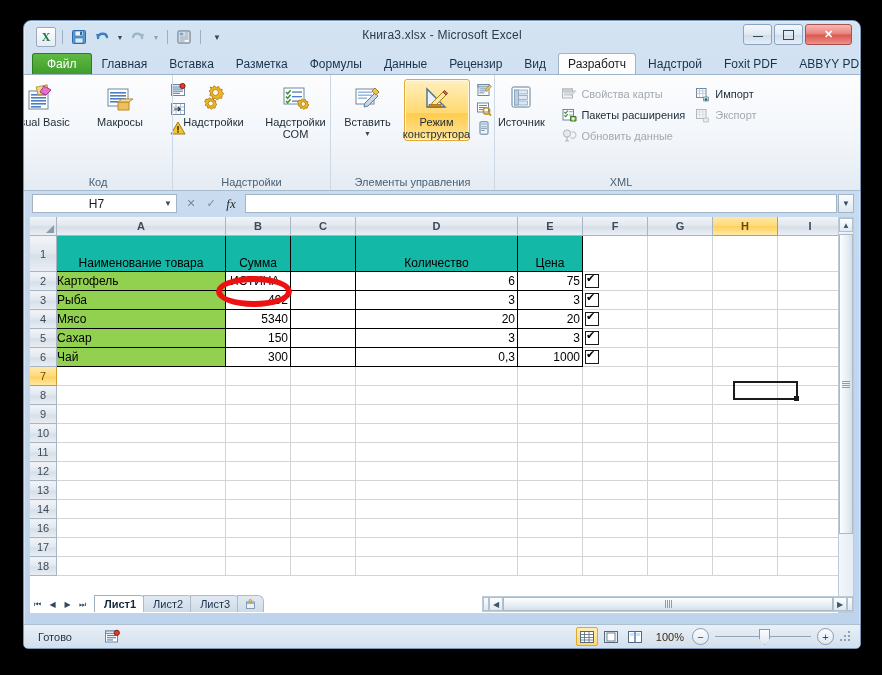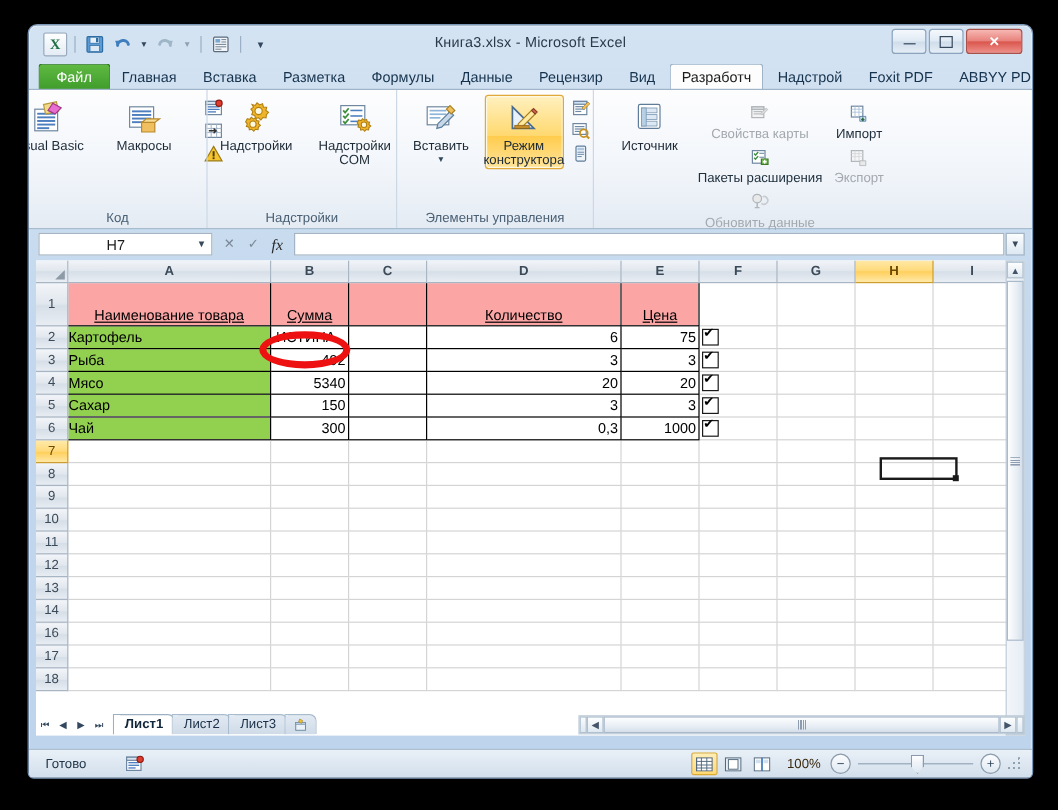--- a/index.html
+++ b/index.html
@@ -144,21 +144,20 @@
     border-color: #e0a93a;
     box-shadow: 0 0 0 1px #fff8e0 inset;
   }
   .bigbtn .gi { height: 34px; display:flex;align-items:center;justify-content:center;}
   .smallcol { display:flex; flex-direction:column; gap:1px; padding-top:2px;}
   .smallbtn {
     display:flex; align-items:center; gap:4px;
     font-size: 11px; color:#20303e;
     padding: 1px 3px; border-radius:2px;
     white-space: nowrap;
-    flex-direction: column;
   }
   .smallbtn.disabled { color: #a3a9ae; }
   .icon16 { width:16px;height:16px; flex:none; display:block;}
   .icon32 { width:32px;height:32px; display:block;}
 
   
   .fbar {
     position: absolute; left: 0; top: 170px; width: 836px; height: 25px;
     display: flex; align-items: center;
     padding: 2px 6px 2px 8px; box-sizing: border-box;
@@ -231,22 +230,22 @@
   .cell {
     border-right: 1px solid #d4d4d4;
     border-bottom: 1px solid #d4d4d4;
     font-size: 12px; color: #000;
     background: #fff;
     padding: 0 3px;
     overflow: hidden; white-space: nowrap;
     box-sizing: border-box;
     font-family:"Liberation Sans", sans-serif;
   }
-  .cell.yellow { background: #fca5a5; text-align: center; vertical-align: bottom; padding-bottom:1px;
-                 border-right:1px solid #000; border-bottom:1px solid #000;text-decoration:underline; }
+  .cell.yellow { background: #14b8a6; text-align: center; vertical-align: bottom; padding-bottom:1px;
+                 border-right:1px solid #000; border-bottom:1px solid #000; }
   .cell.green  { background: #92d050; border-right:1px solid #000; border-bottom:1px solid #000; }
   .cell.num    { text-align: right; border-right:1px solid #000; border-bottom:1px solid #000; padding-right:2px;}
   .cell.istina { text-align: left; padding-left: 4px; }
   .cell.plainbox { border-right:1px solid #000; border-bottom:1px solid #000; }
   .cell.chk { text-align:left; padding-left:2px; }
   .chkbox {
     display:inline-block; width:12px; height:12px;
     border:1px solid #1a1a1a; background:#fff;
     position: relative; vertical-align: middle;
   }

